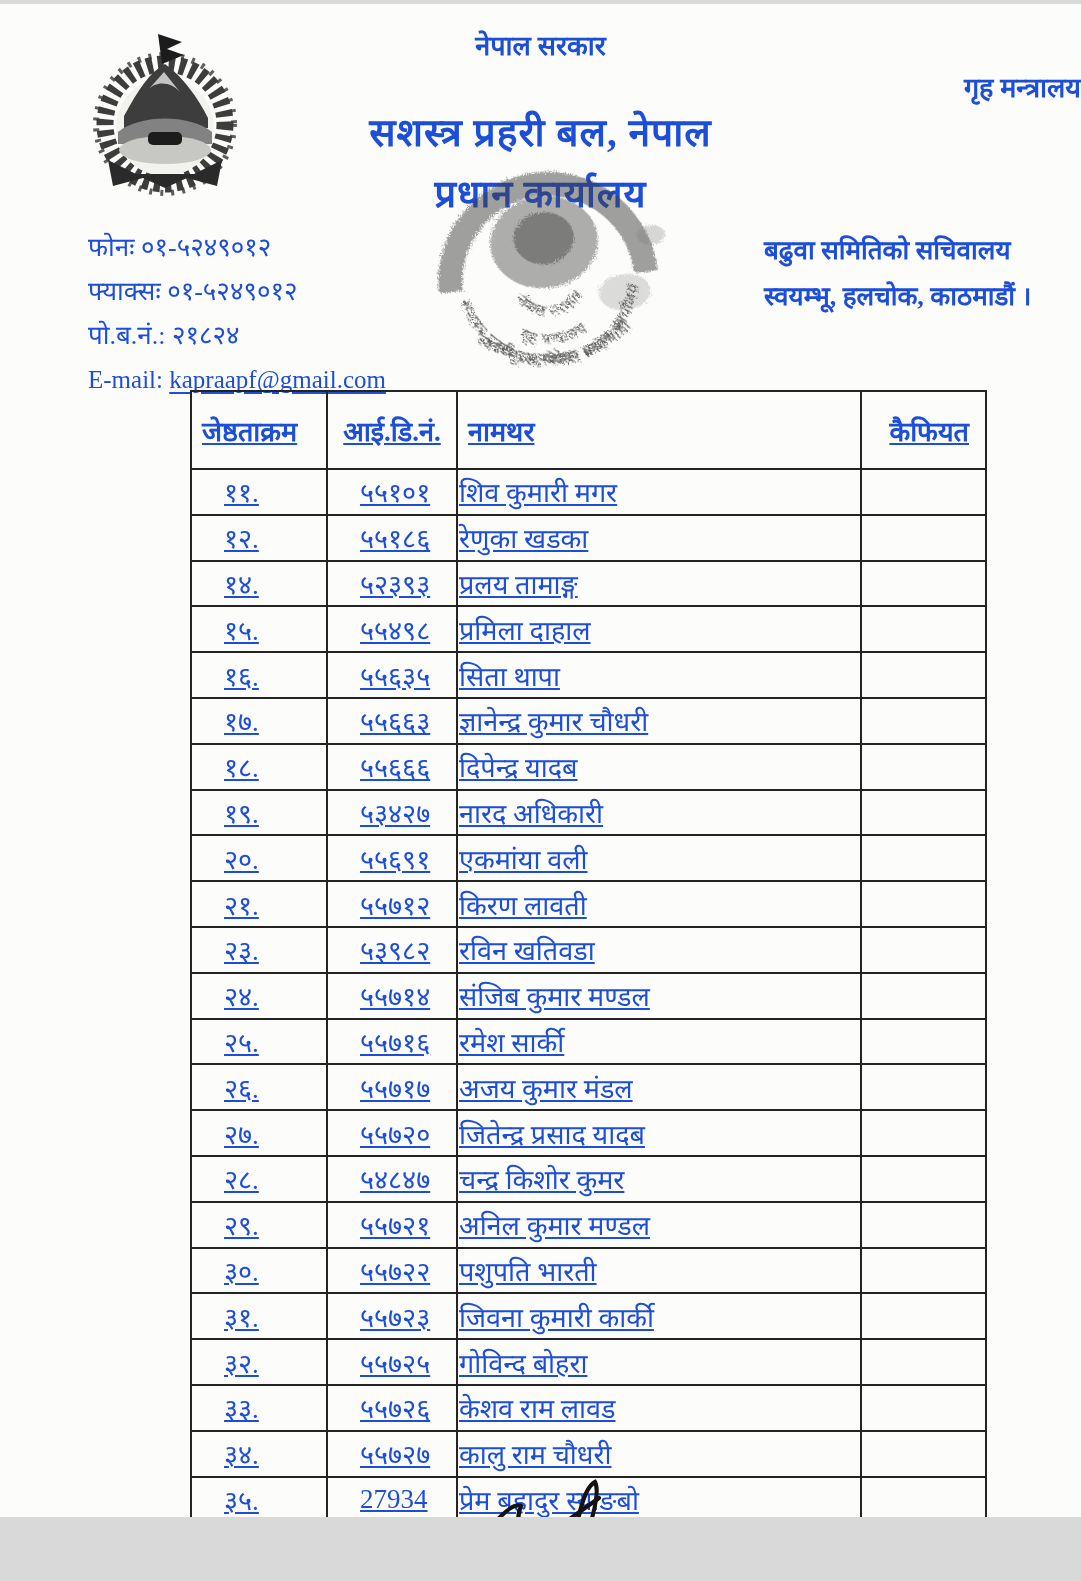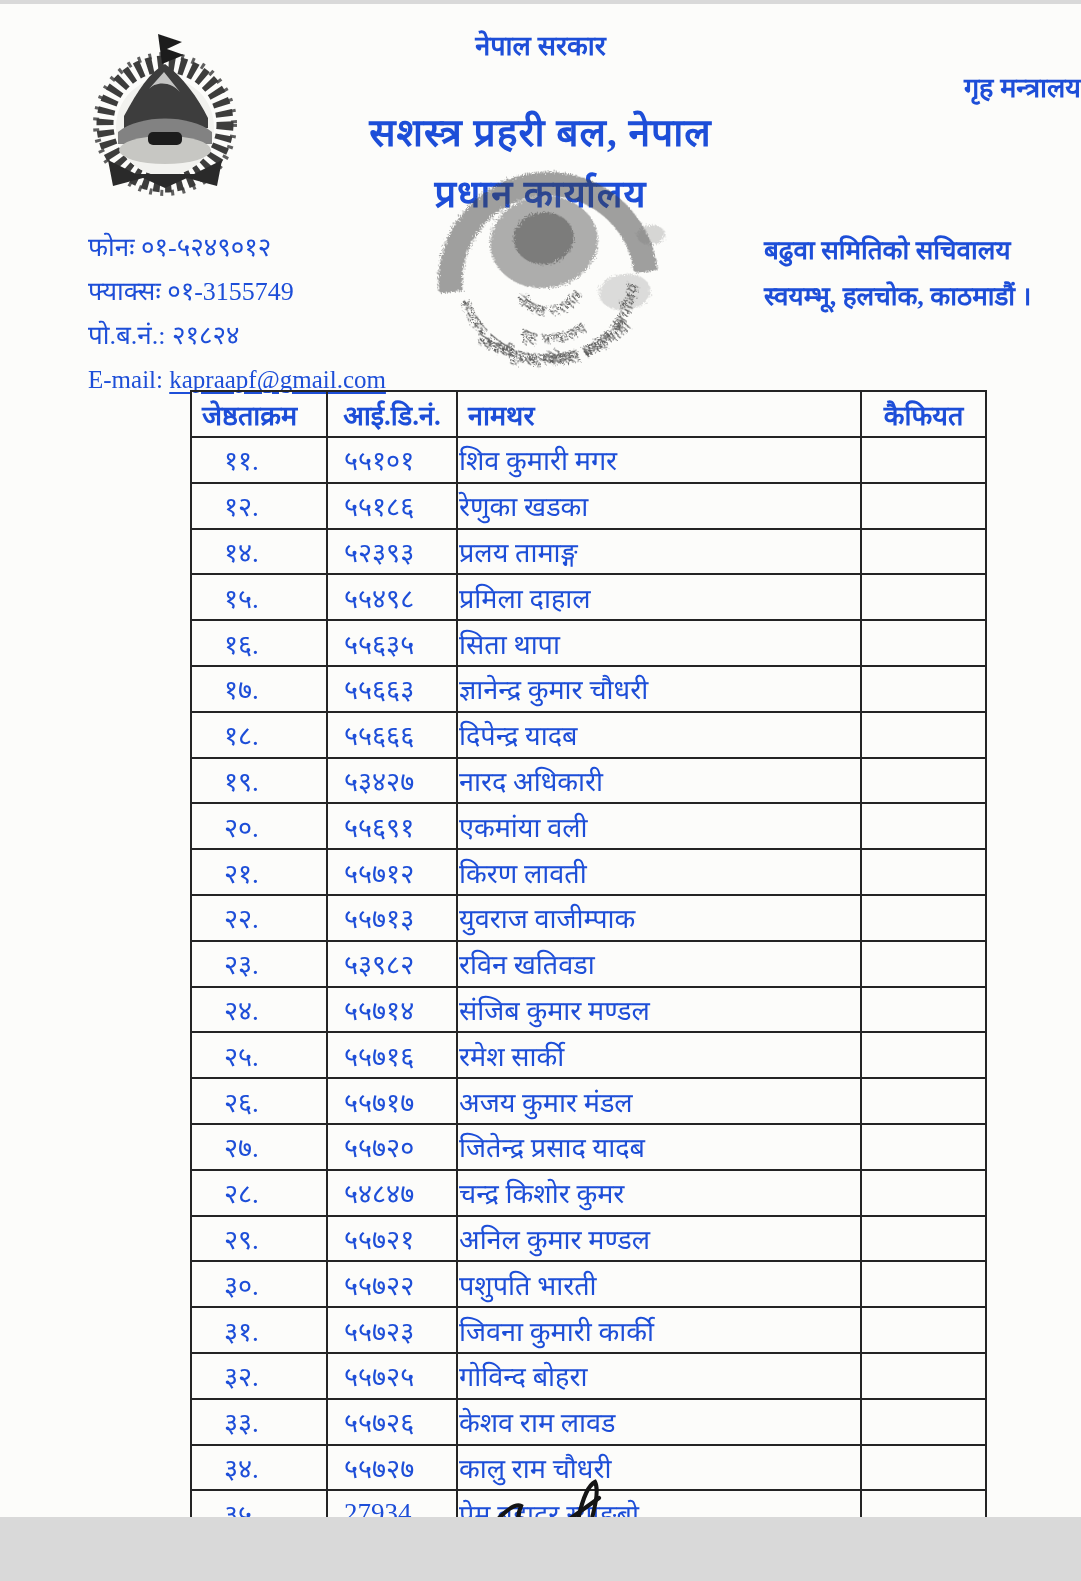--- a/index.html
+++ b/index.html
@@ -20,28 +20,28 @@
   .stamp { position:absolute; left:392px; top:146px; width:310px; height:268px; opacity:.88; }
   
   .contact { position:absolute; left:88px; top:222px; font-size:26px; font-weight:400; }
   .contact .cline { height:44px; line-height:44px; white-space:nowrap; }
   .email-line { font-size:25px; }
   .email-addr { text-decoration:underline; text-underline-offset:4px; }
   .secretariat { position:absolute; left:764px; top:224px; font-size:26px; font-weight:700; }
   .secretariat .sline { height:46px; line-height:46px; white-space:nowrap; }
   
   .roster { position:absolute; left:190px; top:386px; }
-  table { border-collapse:collapse; table-layout:fixed; width:795px; }
+  table { border-collapse:collapse; table-layout:fixed; width:795px;text-decoration:underline; }
   th, td { border:2px solid #242424; overflow:hidden; white-space:nowrap; }
   th { height:44px; font-size:27px; font-weight:700; text-align:left; padding:0 0 0 10px; }
   th.c-id  { text-align:center; padding:0; }
-  th.c-rem { text-align:center; padding:0; }
+  th.c-rem { text-align:right; padding:16px; }
   td { height:41.8px; font-size:27px; }
   td.c-sen { padding-left:32px; }
-  td.c-id  { padding-left:16px; }
+  td.c-id  { padding-left:32px; }
   td.c-nam { }
   
   .signature { position:absolute; left:468px; top:1472px; width:230px; height:104px; }
 </style>
 </head>
 <body>
 
 <div class="page">
 
   <svg class="emblem" viewBox="0 0 150 178" xmlns="http://www.w3.org/2000/svg">
@@ -90,21 +90,21 @@
         <text font-size="15" letter-spacing="1"><textPath href="#arc1" startOffset="50%" text-anchor="middle">नेपाल सरकार</textPath></text>
         <text font-size="15" letter-spacing="1"><textPath href="#arc2" startOffset="50%" text-anchor="middle">गृह मन्त्रालय</textPath></text>
         <text font-size="16" letter-spacing="1"><textPath href="#arc3" startOffset="50%" text-anchor="middle">सशस्त्र प्रहरी बल, नेपाल प्रधान कार्यालय</textPath></text>
         <text font-size="16" letter-spacing="1"><textPath href="#arc4" startOffset="50%" text-anchor="middle">स्वयम्भू, हलचोक, काठमाडौं</textPath></text>
       </g>
     </g>
   </svg>
 
   <div class="contact">
     <div class="cline">फोनः ०१-५२४९०१२</div>
-    <div class="cline">फ्याक्सः ०१-3155749</div>
+    <div class="cline">फ्याक्सः ०१-५२४९०१२</div>
     <div class="cline">पो.ब.नं.: २१८२४</div>
     <div class="cline email-line">
       <span>E-mail:</span>
       <span class="email-addr">kapraapf@gmail.com</span>
     </div>
   </div>
 
   <div class="secretariat">
     <div class="sline">बढुवा समितिको सचिवालय</div>
     <div class="sline">स्वयम्भू, हलचोक, काठमाडौं ।</div>
@@ -178,26 +178,20 @@
         <tr>
             <td class="c-sen">२०.</td>
             <td class="c-id">५५६९१</td>
             <td class="c-nam">एकमांया वली</td>
             <td></td>
           </tr>
         <tr>
             <td class="c-sen">२१.</td>
             <td class="c-id">५५७१२</td>
             <td class="c-nam">किरण लावती</td>
-            <td></td>
-          </tr>
-        <tr>
-            <td class="c-sen">२२.</td>
-            <td class="c-id">५५७१३</td>
-            <td class="c-nam">युवराज वाजीम्पाक</td>
             <td></td>
           </tr>
         <tr>
             <td class="c-sen">२३.</td>
             <td class="c-id">५३९८२</td>
             <td class="c-nam">रविन खतिवडा</td>
             <td></td>
           </tr>
         <tr>
             <td class="c-sen">२४.</td>

